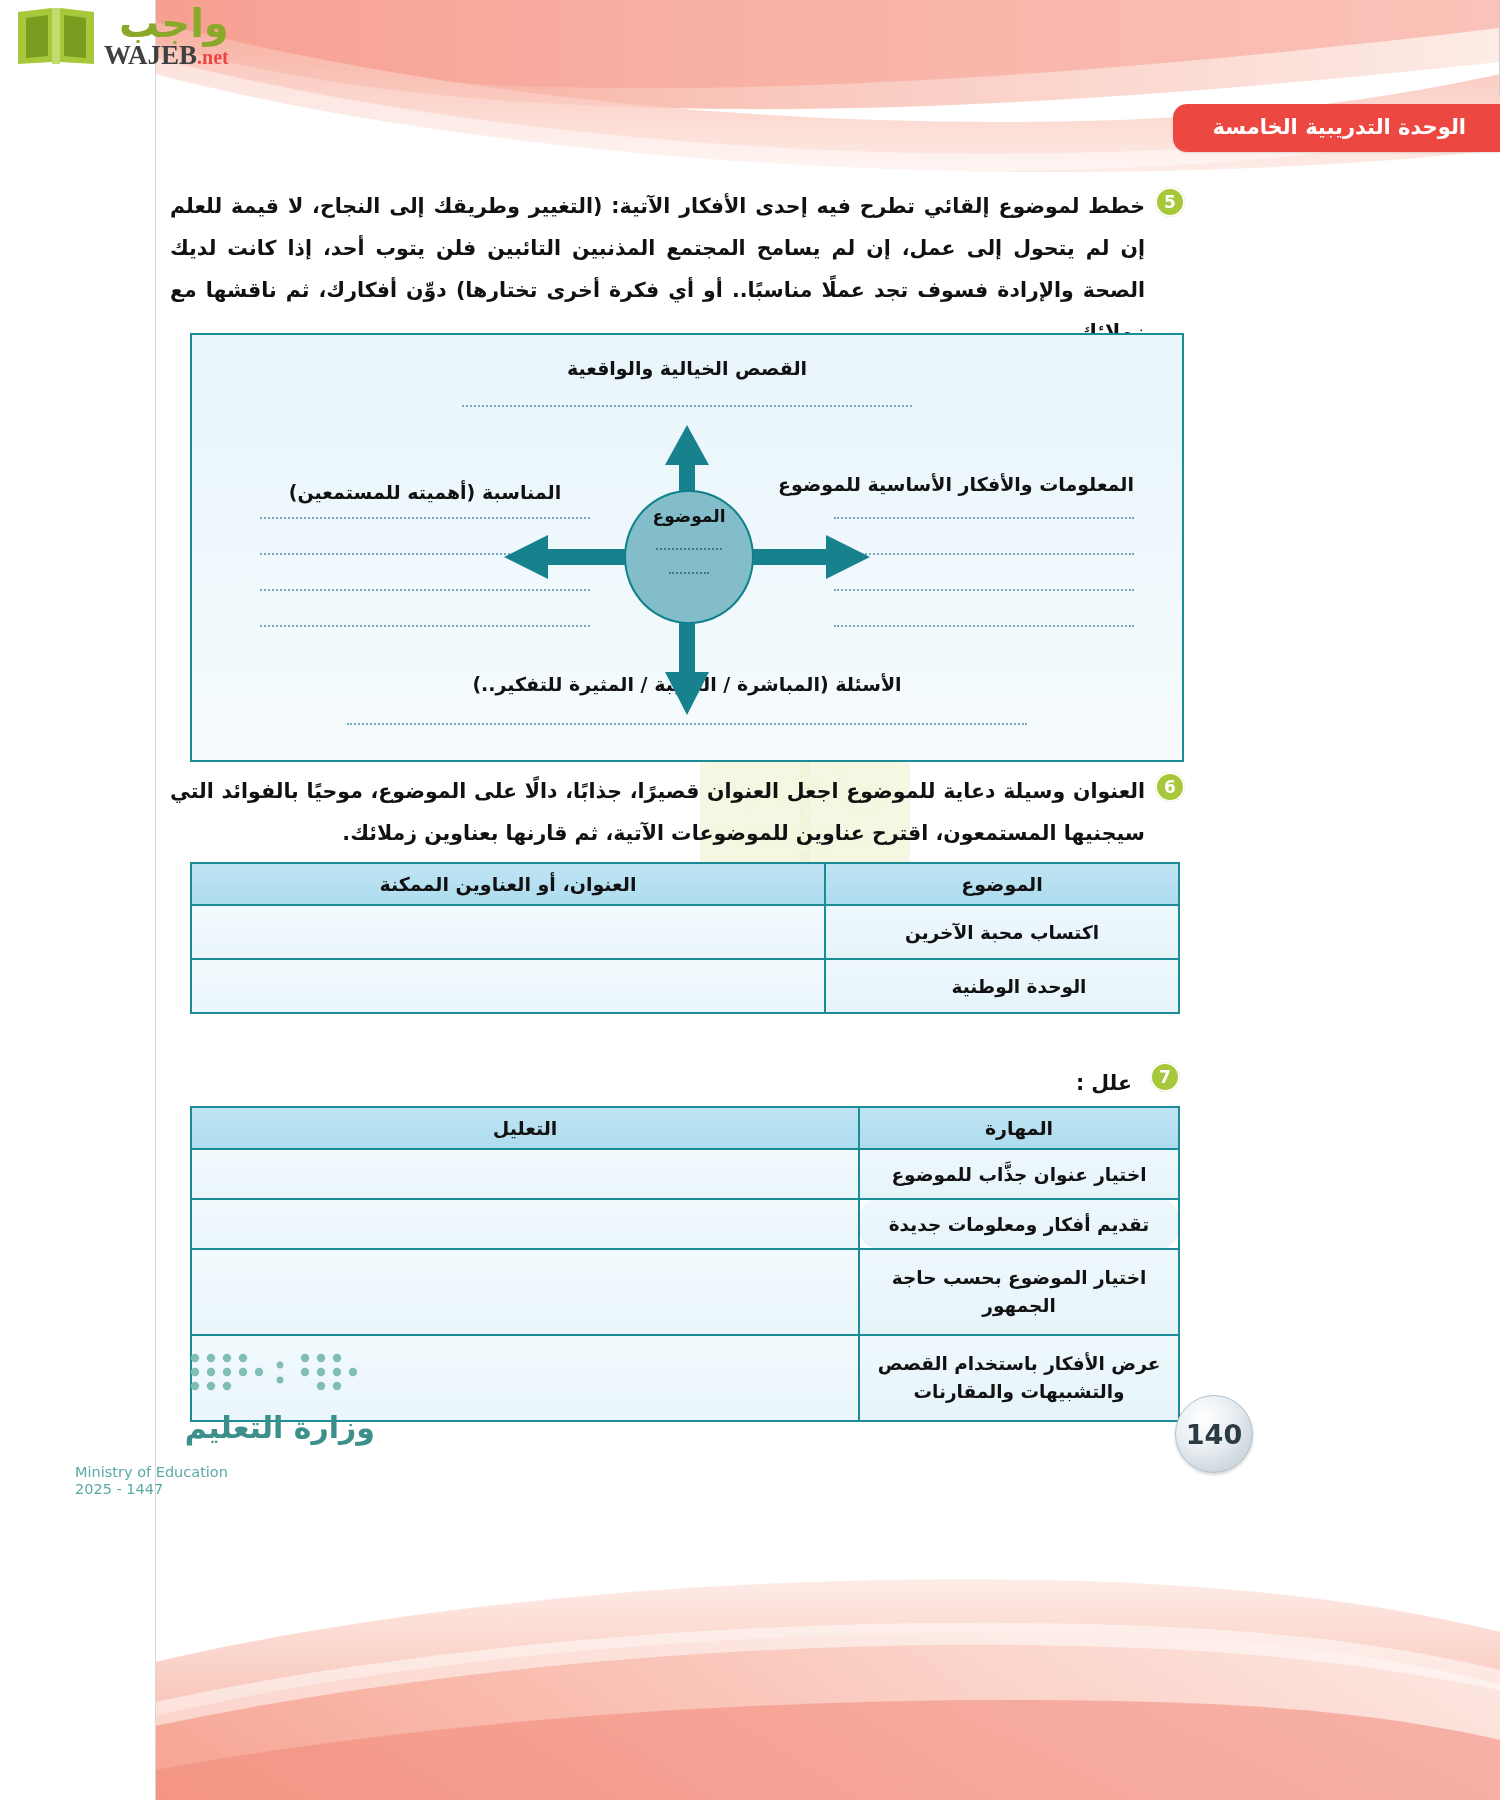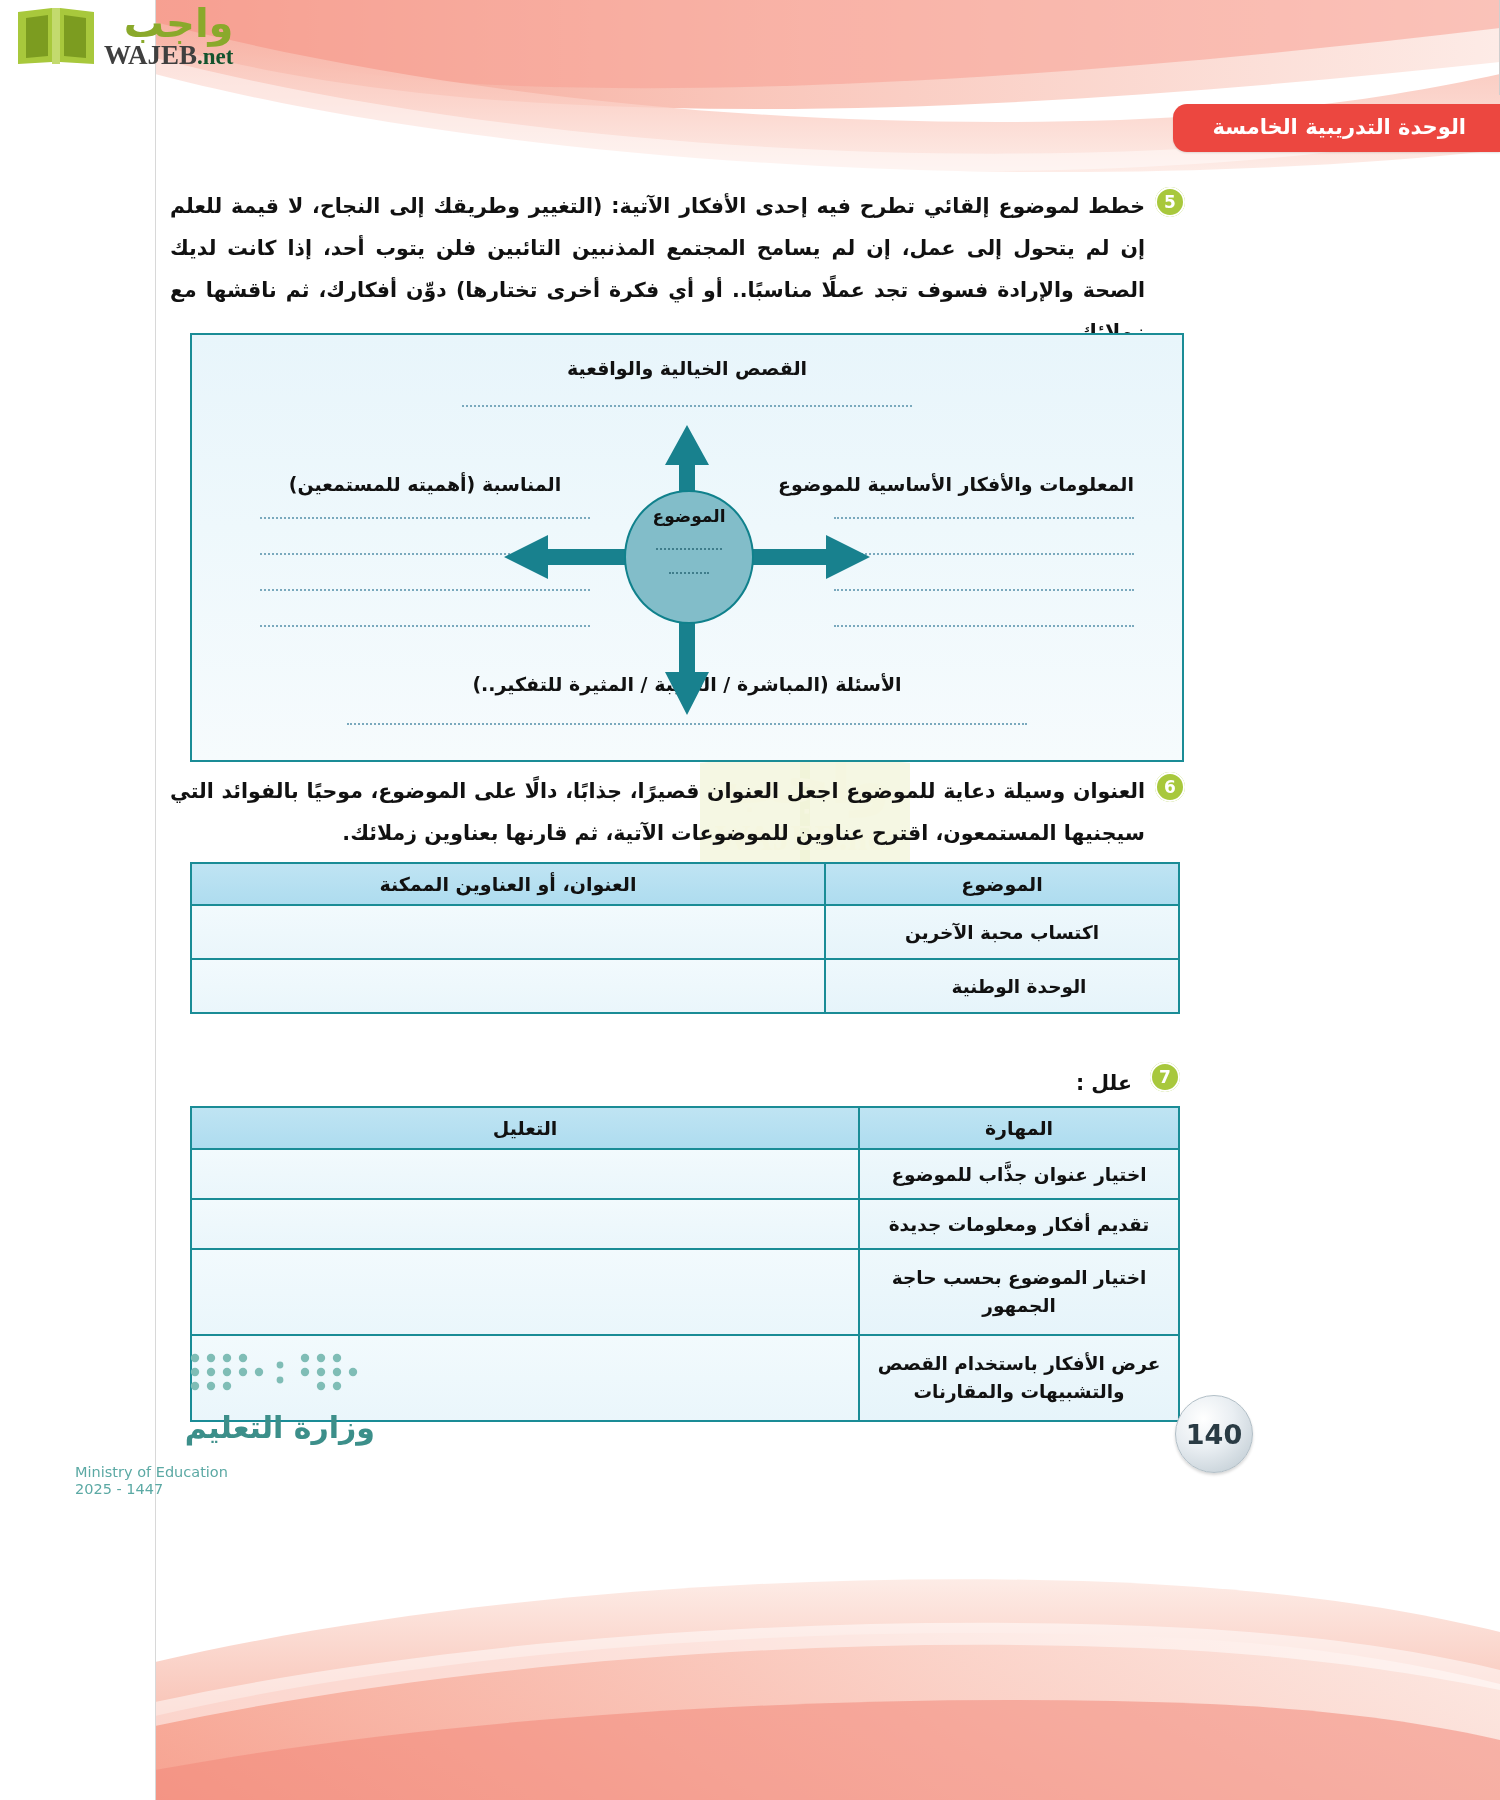--- a/index.html
+++ b/index.html
@@ -27,21 +27,21 @@
   .wm-text{display:flex;flex-direction:column;align-items:flex-start;}
   .wm-ar{
     font-family:"DejaVu Sans","Liberation Sans",sans-serif;
     font-size:40px;font-weight:bold;color:#8aa92b;line-height:0.95;
     direction:rtl;letter-spacing:-1px;
   }
   .wm-en{
     font-family:"Liberation Serif","DejaVu Serif",serif;
     font-size:27px;font-weight:bold;color:#3f3f3f;line-height:1;direction:ltr;
   }
-  .wm-en .dotnet{color:#14532d;font-size:23px;}
+  .wm-en .dotnet{color:#ef4444;font-size:20px;}
 
   
   .center-wm{
     position:absolute;left:640px;top:745px;width:330px;height:180px;z-index:1;
     opacity:.55;pointer-events:none;
   }
   .center-wm .cw-ar{
     position:absolute;top:0;left:0;width:100%;text-align:center;
     font-size:62px;font-weight:bold;color:#eef0c8;direction:rtl;
   }
@@ -236,21 +236,21 @@
   </div>
   <div class="q-text" style="position:absolute;left:1060px;top:1062px;width:72px;text-align:right;">علل :</div>
 
 </div>
 
 <div class="diagram-box">
 
   <div class="dg-label" style="top:22px;left:0;width:100%;text-align:center;">القصص الخيالية والواقعية</div>
   <div class="dg-dots" style="top:70px;left:270px;width:450px;"></div>
 
-  <div class="dg-label" style="top:138px;left:68px;width:330px;text-align:center;">المناسبة (أهميته للمستمعين)</div>
+  <div class="dg-label" style="top:146px;left:68px;width:330px;text-align:center;">المناسبة (أهميته للمستمعين)</div>
   <div class="dg-dots" style="top:182px;left:68px;width:330px;"></div>
   <div class="dg-dots" style="top:218px;left:68px;width:330px;"></div>
   <div class="dg-dots" style="top:254px;left:68px;width:330px;"></div>
   <div class="dg-dots" style="top:290px;left:68px;width:330px;"></div>
 
   <div class="dg-label" style="top:138px;right:48px;width:345px;text-align:center;">المعلومات والأفكار الأساسية للموضوع</div>
   <div class="dg-dots" style="top:182px;right:48px;width:300px;"></div>
   <div class="dg-dots" style="top:218px;right:48px;width:300px;"></div>
   <div class="dg-dots" style="top:254px;right:48px;width:300px;"></div>
   <div class="dg-dots" style="top:290px;right:48px;width:300px;"></div>
@@ -303,21 +303,21 @@
       <th class="col-narrow">المهارة</th>
       <th>التعليل</th>
     </tr>
   </thead>
   <tbody>
     <tr>
       <td class="col-narrow" style="height:30px;">اختيار عنوان جذَّاب للموضوع</td>
       <td class="left-col"></td>
     </tr>
     <tr>
-      <td class="col-narrow" style="height:30px;">تقديم أفكار ومعلومات جديدة</td>
+      <td class="col-narrow" style="height:30px;border-radius:20px;">تقديم أفكار ومعلومات جديدة</td>
       <td class="left-col"></td>
     </tr>
     <tr>
       <td class="col-narrow" style="height:66px;line-height:1.5;">اختيار الموضوع بحسب حاجة الجمهور</td>
       <td class="left-col"></td>
     </tr>
     <tr>
       <td class="col-narrow" style="height:66px;line-height:1.5;">عرض الأفكار باستخدام القصص والتشبيهات والمقارنات</td>
       <td class="left-col"></td>
     </tr>

